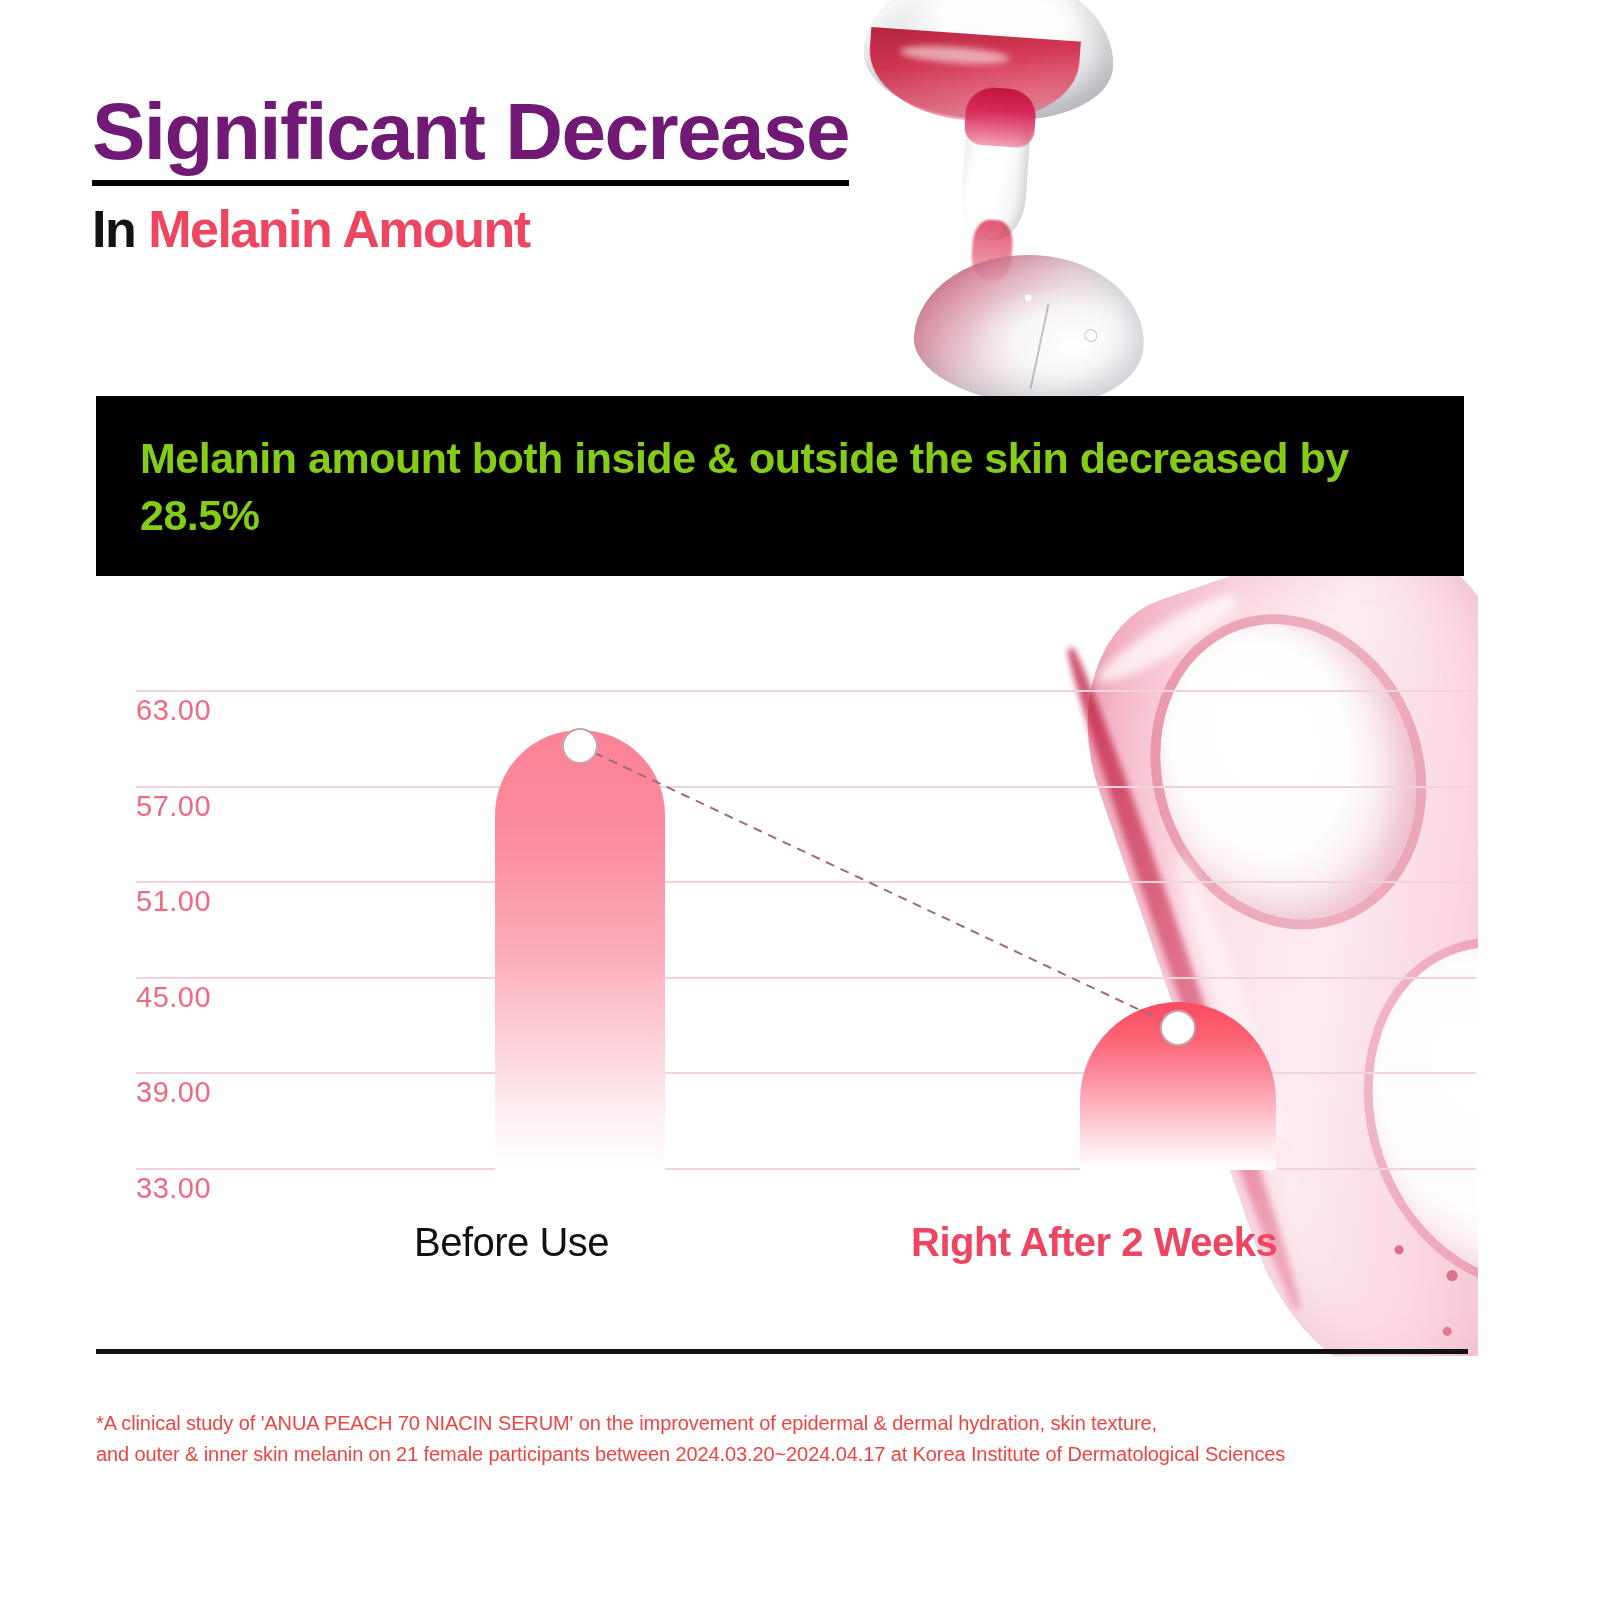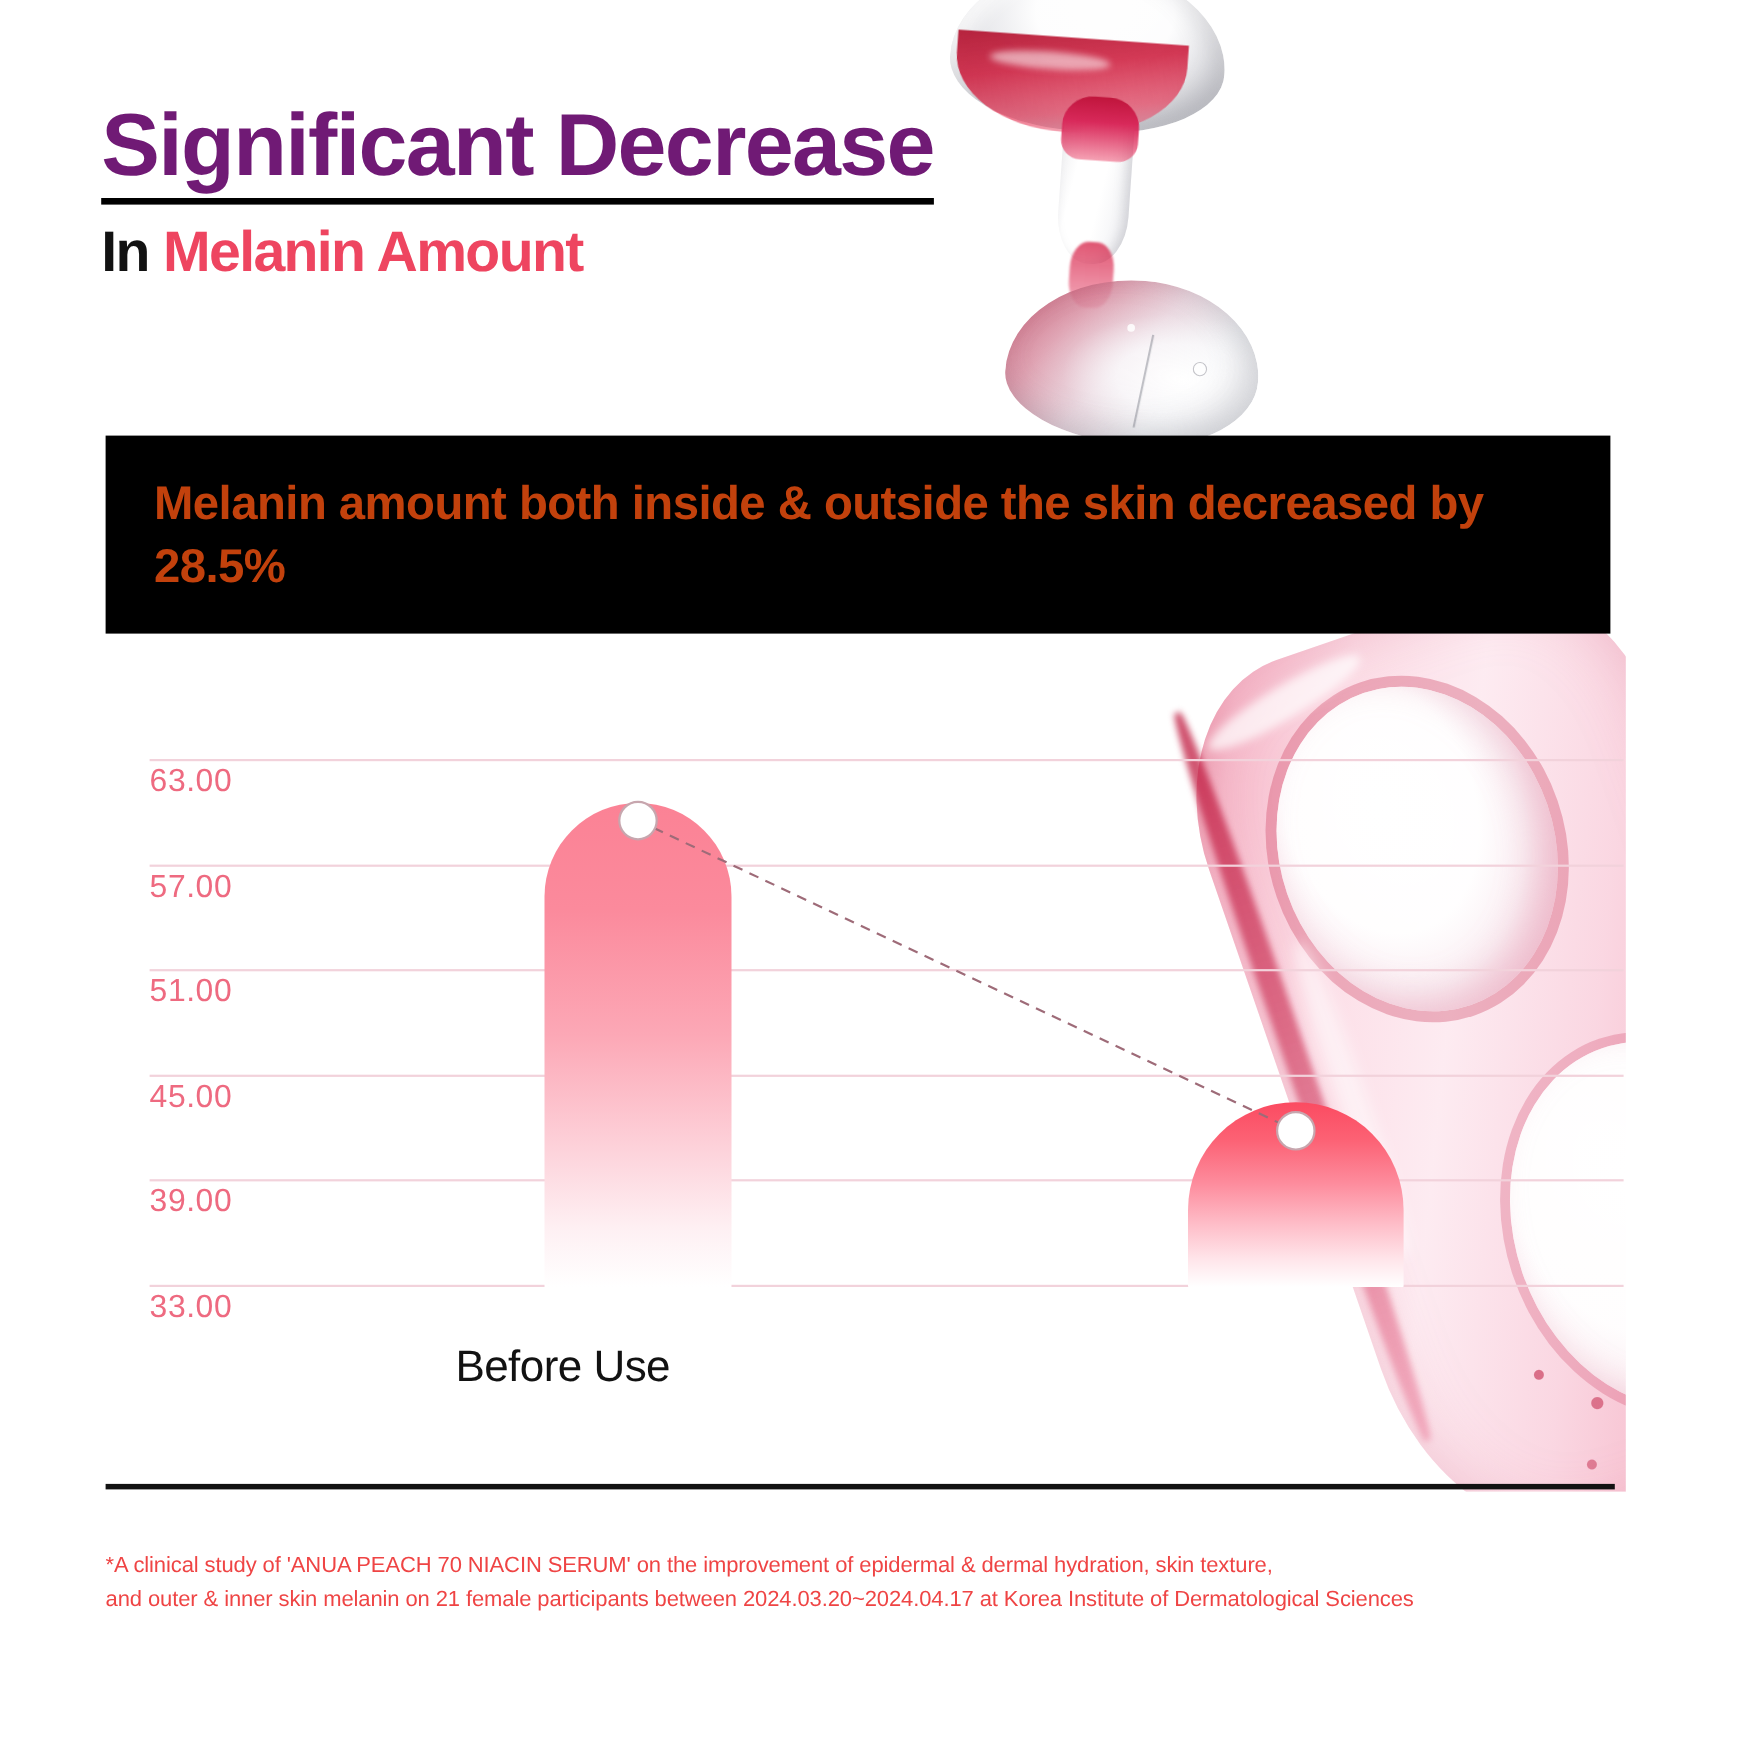--- a/index.html
+++ b/index.html
@@ -123,21 +123,21 @@
     margin-top:16px;font-size:52px;font-weight:700;letter-spacing:-1.5px;line-height:1.05;color:#121212;
   }
   .headline .line2 .accent{color:#EE4560;}
 
   
   .banner{
     position:absolute;left:96px;top:396px;width:1368px;height:180px;background:#000;z-index:6;
     box-sizing:border-box;padding:34px 44px;
   }
   .banner p{
-    margin:0;color:#c2410c;font-size:43px;font-weight:700;line-height:1.33;letter-spacing:-.5px;
+    margin:0;color:#84cc16;font-size:43px;font-weight:700;line-height:1.33;letter-spacing:-.5px;
   }
 
   
   .chart{position:absolute;left:96px;top:640px;width:1370px;height:600px;z-index:4;}
   .plot{position:absolute;left:40px;top:0;right:0;height:530px;}
   .gridline{position:absolute;left:0;right:-10px;height:2px;background:#F2D2DB;}
   .ytick{
     position:absolute;left:38px;font-size:29px;color:#EE6A80;letter-spacing:.5px;white-space:nowrap;
   }
 
@@ -251,20 +251,21 @@
       <div class="ytick" style="left:0px;top:54px;">63.00</div>
       <div class="ytick" style="left:0px;top:150px;">57.00</div>
       <div class="ytick" style="left:0px;top:245px;">51.00</div>
       <div class="ytick" style="left:0px;top:341px;">45.00</div>
       <div class="ytick" style="left:0px;top:436px;">39.00</div>
       <div class="ytick" style="left:0px;top:532px;">33.00</div>
 
     </div>
 
     <div class="xlabel before" style="left:318px;top:580px;">Before Use</div>
+    <div class="xlabel after" style="left:815px;top:580px;">Right After 2 Weeks</div>
   </div>
 
 
   <div class="rule"></div>
   <div class="footnote">
     <div>*A clinical study of 'ANUA PEACH 70 NIACIN SERUM' on the improvement of epidermal &amp; dermal hydration, skin texture,</div>
     <div>and outer &amp; inner skin melanin on 21 female participants between 2024.03.20~2024.04.17 at Korea Institute of Dermatological Sciences</div>
   </div>
 
 </div>

